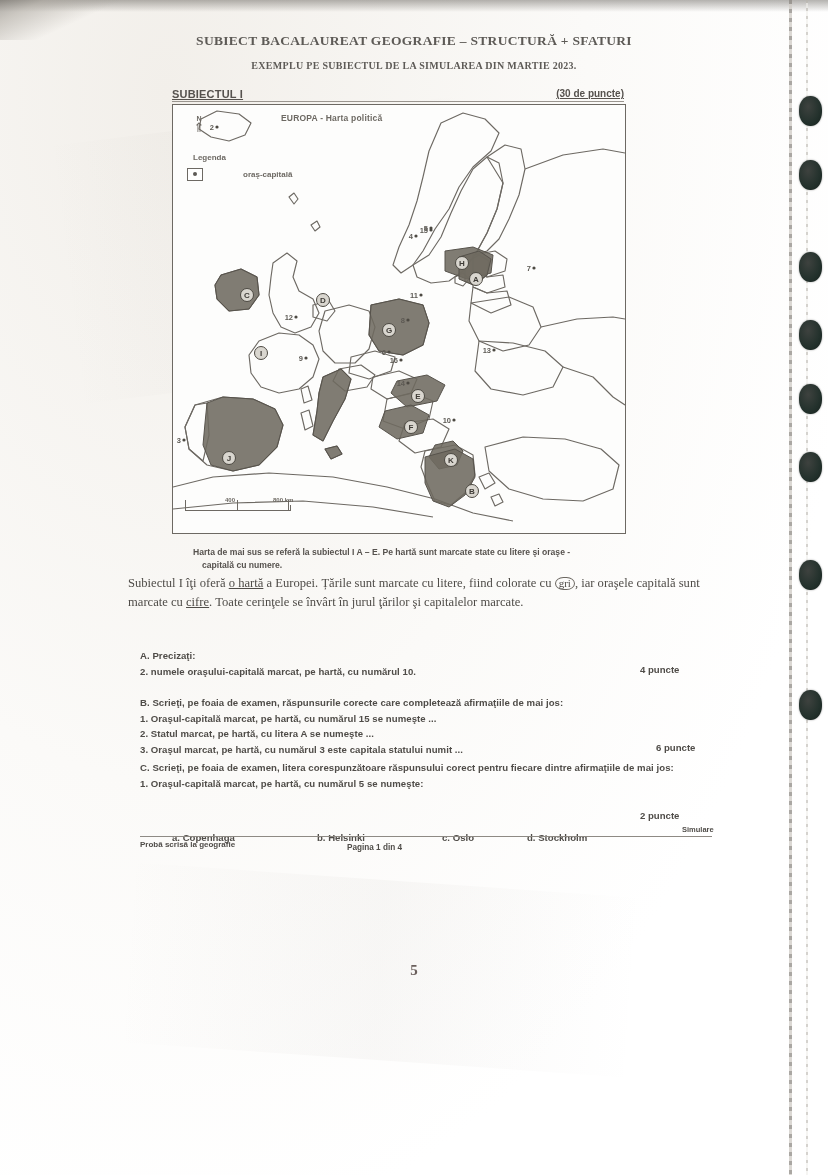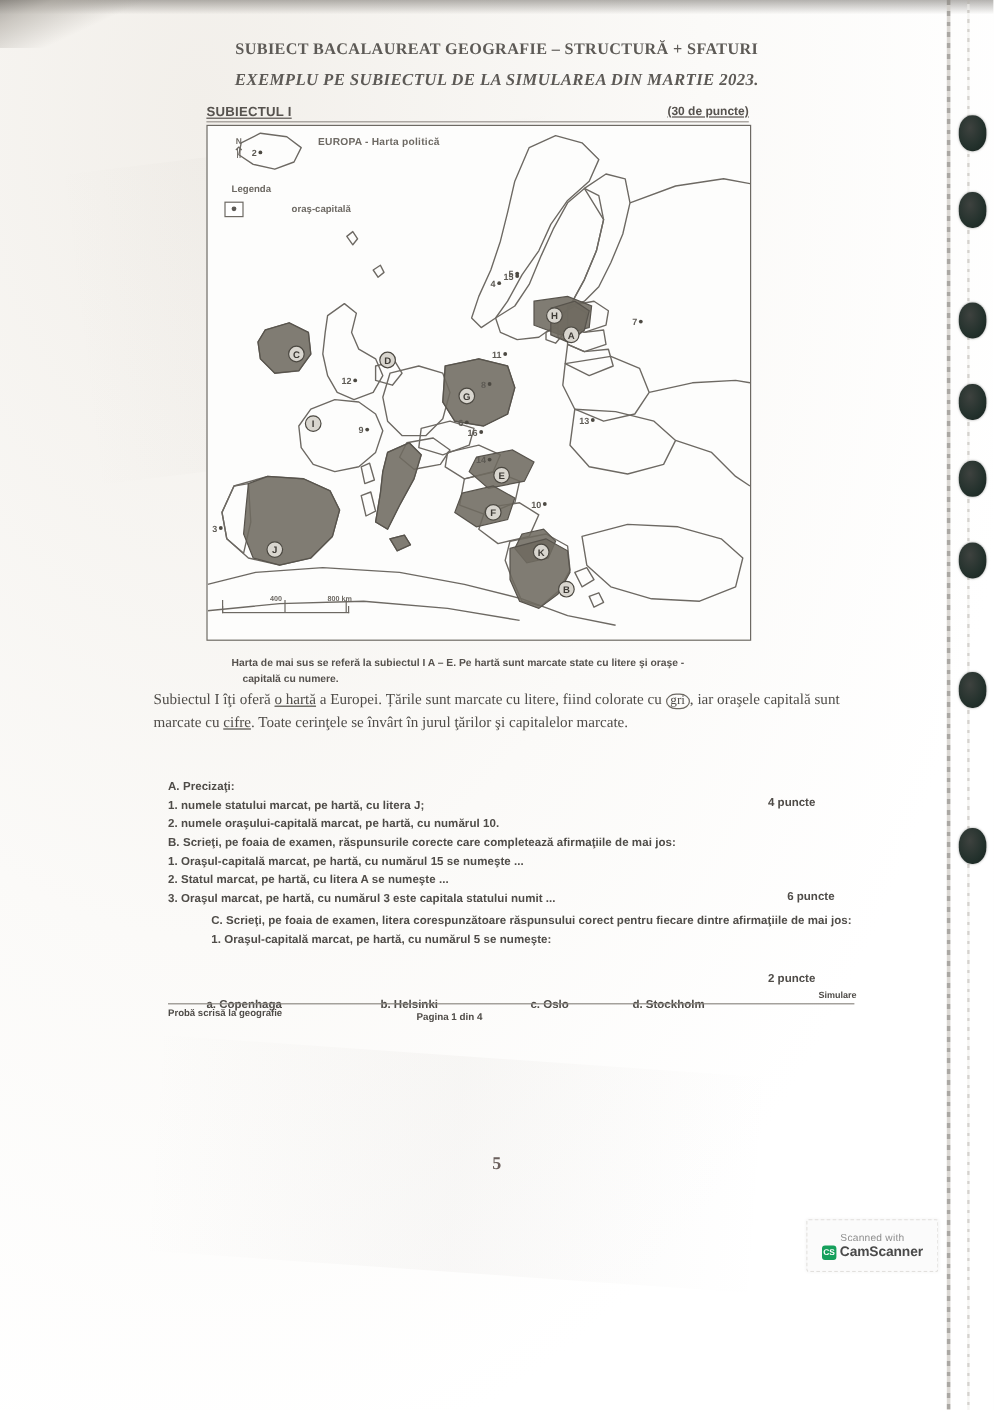--- a/index.html
+++ b/index.html
@@ -33,37 +33,37 @@
         background:radial-gradient(ellipse at 40% 35%,#3e423f 0%,#23312c 60%,#16201c 100%);
         box-shadow:0 0 2px rgba(0,0,0,.4);}
 
   
   #content{position:absolute;left:0;top:0;width:828px;height:1175px;}
 
   .hdr{position:absolute;width:100%;text-align:center;
        font-family:"Liberation Serif", serif;
        font-weight:600;letter-spacing:.3px;color:#5d5a56;}
   #hdr1{top:33px;font-size:13.5px;}
-  #hdr2{top:60px;font-size:14px;font-style:italic;}
+  #hdr2{top:60px;font-size:10px;}
 
   
   #subject-row{position:absolute;left:172px;top:88px;width:452px;height:14px;}
   #subject-label{position:absolute;left:0;top:0;font-size:11px;font-weight:bold;
        color:#56524e;text-decoration:underline;letter-spacing:.2px;}
   #subject-points{position:absolute;right:0;top:0;font-size:10px;font-weight:bold;
        color:#56524e;text-decoration:underline;}
   #subject-rule{position:absolute;left:0;top:13px;width:452px;height:1px;background:#9a958f;}
 
   
   #map-frame{position:absolute;left:172px;top:104px;width:452px;height:428px;
        border:1.2px solid #6d6963;background:#fdfdfc;overflow:hidden;}
   #map-svg{position:absolute;left:0;top:0;}
 
   .map-txt{position:absolute;color:#6d6963;font-weight:bold;pointer-events:none;}
-  #map-title{left:92px;top:8px;font-size:8.5px;letter-spacing:.2px;}
+  #map-title{left:108px;top:8px;font-size:8.5px;letter-spacing:.2px;}
   #legend-title{left:20px;top:48px;font-size:8px;}
   #legend-label{left:36px;top:65px;font-size:8px;margin-left:34px;}
   #legend-box{position:absolute;left:14px;top:63px;width:14px;height:11px;
        border:1.1px solid #6d6963;background:#fff;}
   #legend-box:after{content:"";position:absolute;left:4.6px;top:3.2px;width:4px;height:4px;
        border-radius:50%;background:#5d5a56;}
   #north{position:absolute;left:18px;top:10px;width:16px;text-align:center;color:#6d6963;}
   #north .nletter{font-size:7px;font-weight:bold;line-height:7px;}
   #north .arrow{font-size:13px;line-height:13px;margin-top:-1px;}
 
@@ -88,21 +88,21 @@
 
   
   .blk{position:absolute;left:140px;font-size:9.6px;font-weight:bold;
        color:#4f4c48;line-height:15.5px;letter-spacing:.05px;}
   .pts{position:absolute;font-size:9.6px;font-weight:bold;color:#4f4c48;}
 
   #blkA{top:648px;width:520px;}
   #ptsA{left:640px;top:664px;}
   #blkB{top:695px;width:580px;}
   #ptsB{left:656px;top:742px;}
-  #blkC{top:760px;width:580px;margin-left:36px;}
+  #blkC{top:760px;width:580px;}
   #choices{position:absolute;left:172px;top:832px;width:500px;height:14px;
        font-size:9.6px;font-weight:bold;color:#4f4c48;}
   .ch{position:absolute;top:0;}
   #ptsC{left:640px;top:810px;}
 
   
   #sim{position:absolute;left:658px;top:825px;font-size:7.5px;font-weight:bold;color:#4f4c48;padding-left:24px;}
   #foot-rule{position:absolute;left:140px;top:836px;width:572px;height:1px;background:#8e8a84;}
   #foot-left{position:absolute;left:140px;top:840px;font-size:8px;font-weight:bold;color:#4f4c48;}
   #foot-center{position:absolute;left:347px;top:843px;font-size:8.2px;font-weight:bold;color:#4f4c48;text-align:center;}
@@ -385,21 +385,20 @@
 
   <div id="caption">
     <span>Harta de mai sus se referă la subiectul I A – E. Pe hartă sunt marcate state cu litere şi oraşe -</span>
     <span class="l2">capitală cu numere.</span>
   </div>
 
   <div id="intro"><span>Subiectul I îţi oferă </span><u>o hartă</u><span> a Europei. Țările sunt marcate cu litere, fiind colorate cu </span><span class="circled">gri</span><span>, iar oraşele capitală sunt marcate cu </span><u>cifre</u><span>. Toate cerinţele se învârt în jurul ţărilor şi capitalelor marcate.</span></div>
 
   <div class="blk" id="blkA">
     <div>A. Precizaţi:</div>
-    <div>1. numele statului marcat, pe hartă, cu litera J;</div>
     <div>2. numele oraşului-capitală marcat, pe hartă, cu numărul 10.</div>
   </div>
   <div class="pts" id="ptsA">4 puncte</div>
 
   <div class="blk" id="blkB">
     <div>B. Scrieţi, pe foaia de examen, răspunsurile corecte care completează afirmaţiile de mai jos:</div>
     <div>1. Oraşul-capitală marcat, pe hartă, cu numărul 15 se numeşte ...</div>
     <div>2. Statul marcat, pe hartă, cu litera A se numeşte ...</div>
     <div>3. Oraşul marcat, pe hartă, cu numărul 3 este capitala statului numit ...</div>
   </div>
@@ -417,21 +416,14 @@
   </div>
   <div class="pts" id="ptsC">2 puncte</div>
 
   <div id="sim">Simulare</div>
   <div id="foot-rule"></div>
   <div id="foot-left">Probă scrisă la geografie</div>
   <div id="foot-center">Pagina 1 din 4</div>
 
   <div id="pageno">5</div>
 
-  <div id="cam">
-    <div id="cam-top">Scanned with</div>
-    <div id="cam-bot">
-      <div id="cam-logo">CS</div>
-      <div id="cam-name">CamScanner</div>
-    </div>
-  </div>
 
 </div>
 
 </body></html>

